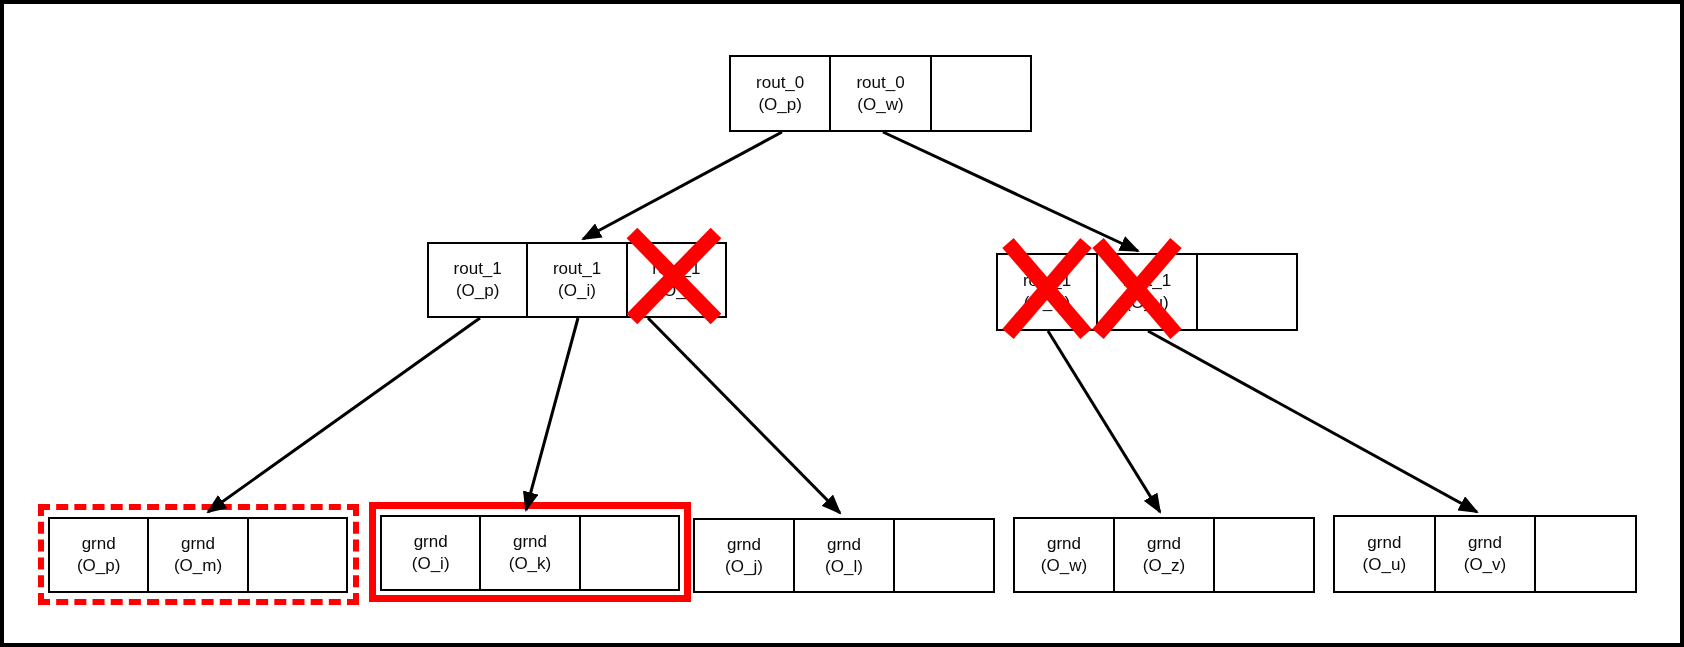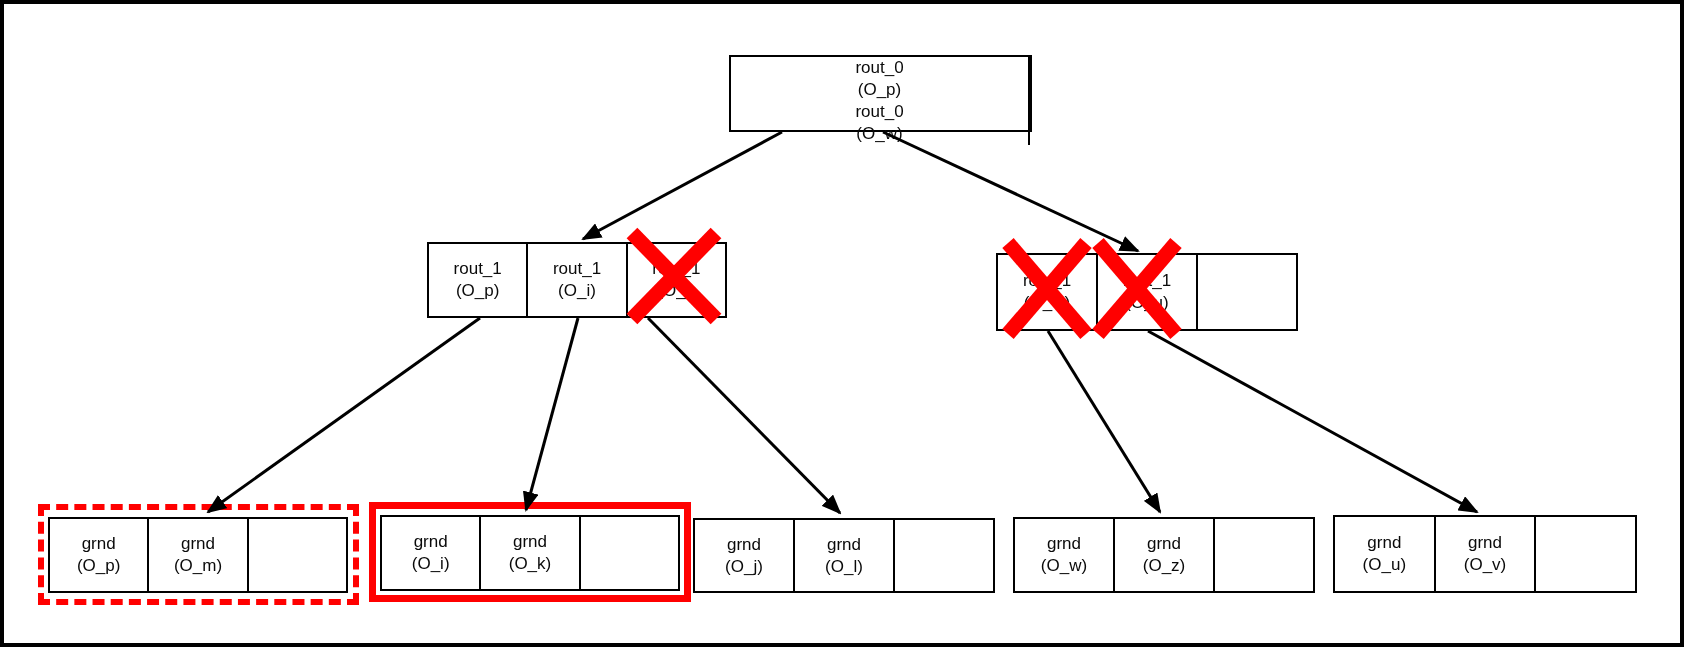--- a/index.html
+++ b/index.html
@@ -52,21 +52,21 @@
     z-index:3;
     pointer-events:none;
   }
 </style>
 </head>
 <body>
 
 <div id="canvas">
   <div id="frame"></div>
 
-  <div class="node" style="left:729px;top:55px;width:303px;height:77px;flex-direction:column;">
+  <div class="node" style="left:729px;top:55px;width:303px;height:77px;">
     <div class="cell">
       <span>rout_0</span>
       <span>(O_p)</span>
     </div>
     <div class="cell">
       <span>rout_0</span>
       <span>(O_w)</span>
     </div>
     <div class="cell">
       <span></span>

